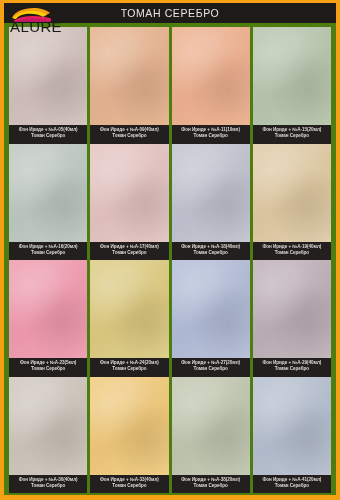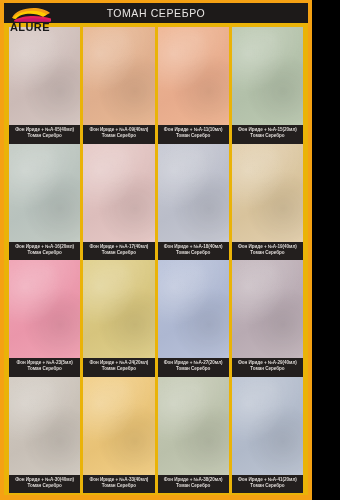--- a/index.html
+++ b/index.html
@@ -9,24 +9,24 @@
   }
   body {
     width: 340px;
     height: 500px;
     overflow: hidden;
     font-family: "Liberation Sans", "DejaVu Sans", sans-serif;
   }
 
   .catalog-page {
     position: relative;
-    width: 312px;
+    width: 340px;
     height: 500px;
     box-sizing: border-box;
-    background: #eab308;
+    background: #4d7c0f;
     border-left: 4px solid #f5a113;
     border-right: 4px solid #f5a113;
     border-top: 3px solid #f5a113;
     border-bottom: 5px solid #f5a113;
     display: flex;
     flex-direction: column;
     overflow: hidden;
   }
 
   .page-header {
@@ -113,22 +113,22 @@
     pointer-events: none;
   }
   .brand-mark {
     display: block;
     width: 52px;
     height: 16px;
   }
   .brand-wordmark {
     display: block;
     margin-top: -1px;
-    font-size: 11px;
-    font-weight: 700;
+    font-size: 15px;
+    font-weight: 400;
     letter-spacing: 0.4px;
     color: #1a1a1a;
     line-height: 12px;
   }
 </style>
 </head>
 <body>
 
 <div class="catalog-page">
 

